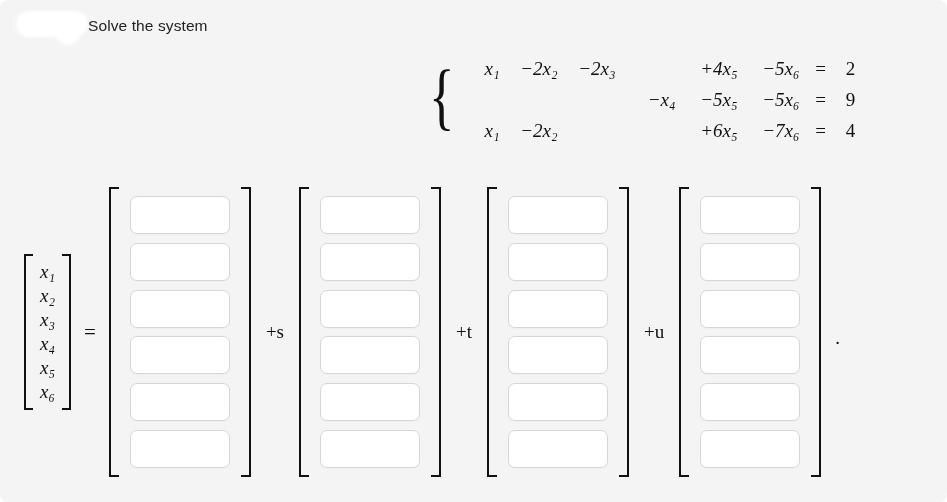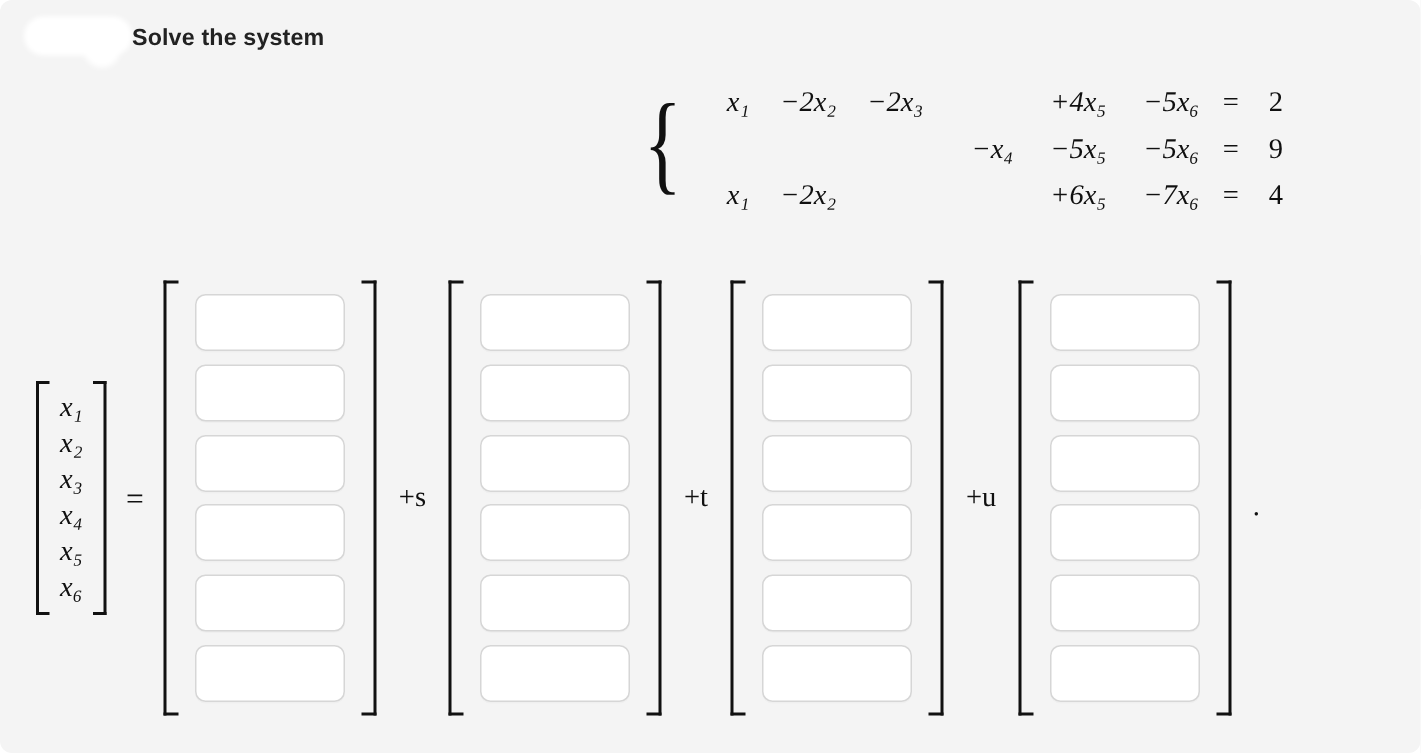--- a/index.html
+++ b/index.html
@@ -53,21 +53,20 @@
     filter: blur(1.2px);
   }
   .page-title {
     position: absolute;
     left: 88px;
     top: 17px;
     font-size: 15.5px;
     color: #222222;
     letter-spacing: 0.1px;
     white-space: nowrap;
-    font-weight: bold;
   }
   .system {
     position: absolute;
     left: 424px;
     top: 48px;
     display: flex;
     flex-direction: row;
     align-items: stretch;
   }
   .brace {

